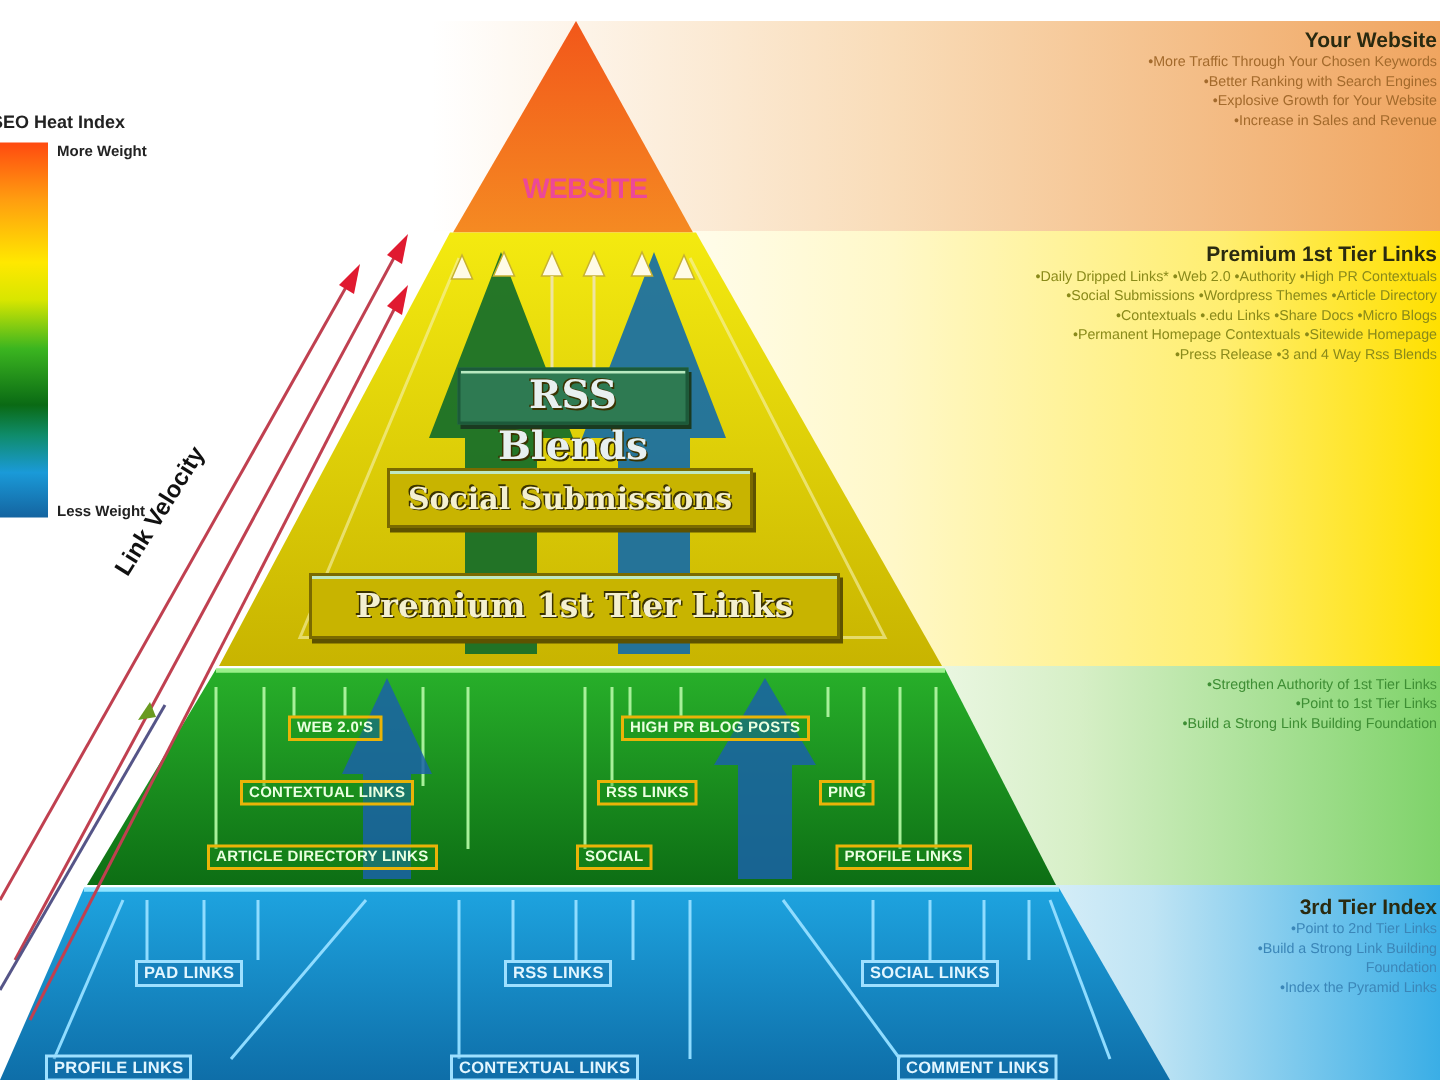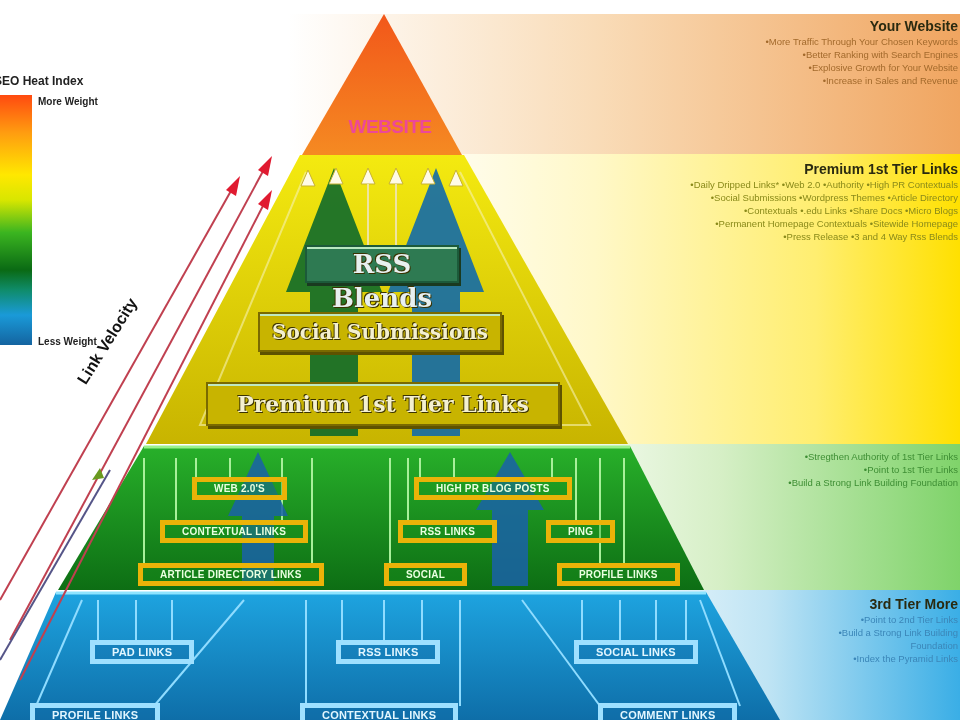--- a/index.html
+++ b/index.html
@@ -33,22 +33,22 @@
   .legend-title { left: -6px; top: 74px; font-size: 12px; font-weight: bold; color: #222; }
   .legend-bar { left: 0; top: 95px; width: 32px; height: 250px;
     background: linear-gradient(180deg, #ff4a10 0%, #ff9c10 15%, #ffe800 32%, #d8e600 42%, #3bb520 55%, #0a6a14 70%, #0f8c6a 78%, #1a9ad8 88%, #1464a0 100%); }
   .legend-more { left: 38px; top: 96px; font-size: 10px; font-weight: bold; color: #222; }
   .legend-less { left: 38px; top: 336px; font-size: 10px; font-weight: bold; color: #222; }
 
   
   svg.pyr { position: absolute; left: 0; top: 0; }
 
   .tag {
-    position: absolute; border: 5px solid #eab308; color: #eaffe0;
-    font-size: 10px; font-weight: bold; padding: 1px 17px; letter-spacing: 0.2px;
+    position: absolute; border: 2px solid #eab308; color: #eaffe0;
+    font-size: 10px; font-weight: bold; padding: 1px 4px; letter-spacing: 0.2px;
     white-space: nowrap; background: rgba(30,150,30,0.35);
   }
   .tag.blue { border-color: #9ee0ff; color: #e2f6ff; background: rgba(20,110,170,0.35); font-size: 11px; }
 
   .plaque {
     position: absolute; background: #c8b400; border: 2px solid #7a6a00;
     box-shadow: 2px 3px 0 #5e5200, inset 0 2px 0 #bfe8c0;
     color: #f4f0d0; font-family: "DejaVu Serif", serif; font-weight: bold;
     text-align: center; text-shadow: 1px 1px 0 #3a3200, -1px -1px 0 #3a3200;
   }
@@ -215,18 +215,18 @@
   <div class="line">•Press Release  •3 and 4 Way Rss Blends</div>
 </div>
 
 <div class="info info-second" style="top:450px;">
   <div class="line">•Stregthen Authority of 1st Tier Links</div>
   <div class="line">•Point to 1st Tier Links</div>
   <div class="line">•Build a Strong Link Building Foundation</div>
 </div>
 
 <div class="info info-third" style="top:596px;">
-  <h3>3rd Tier More</h3>
+  <h3>3rd Tier Index</h3>
   <div class="line">•Point to 2nd Tier Links</div>
   <div class="line">•Build a Strong Link Building</div>
   <div class="line">Foundation</div>
   <div class="line">•Index the Pyramid Links</div>
 </div>
 
 </body></html>

